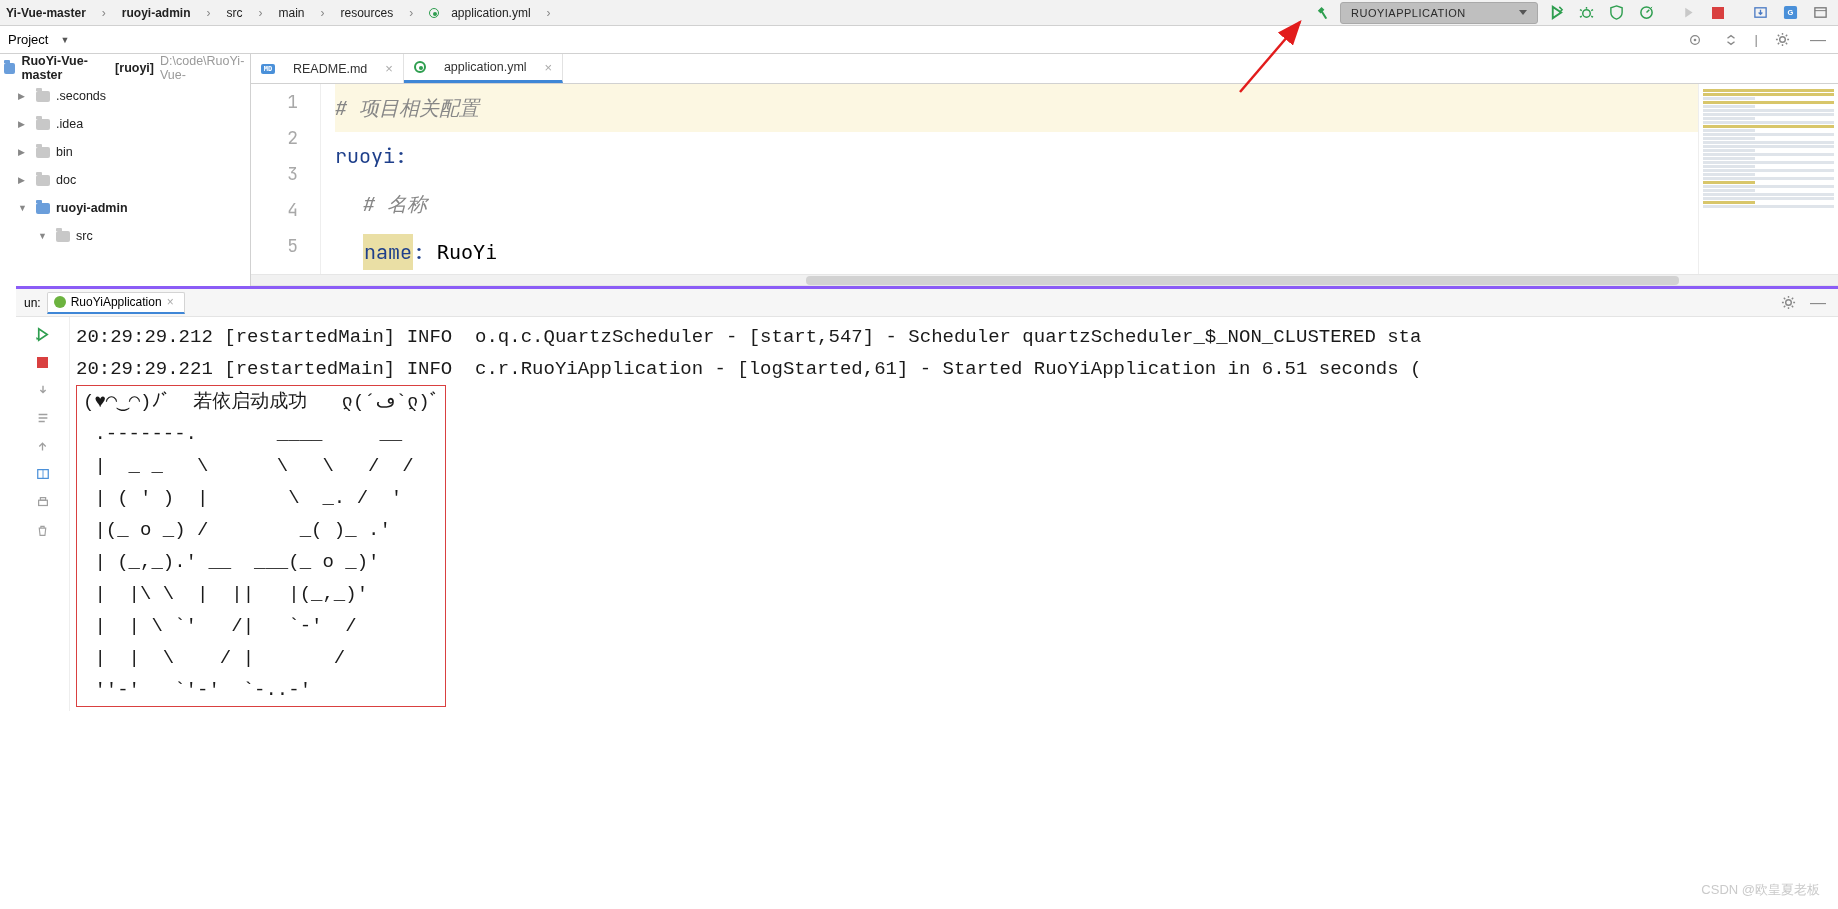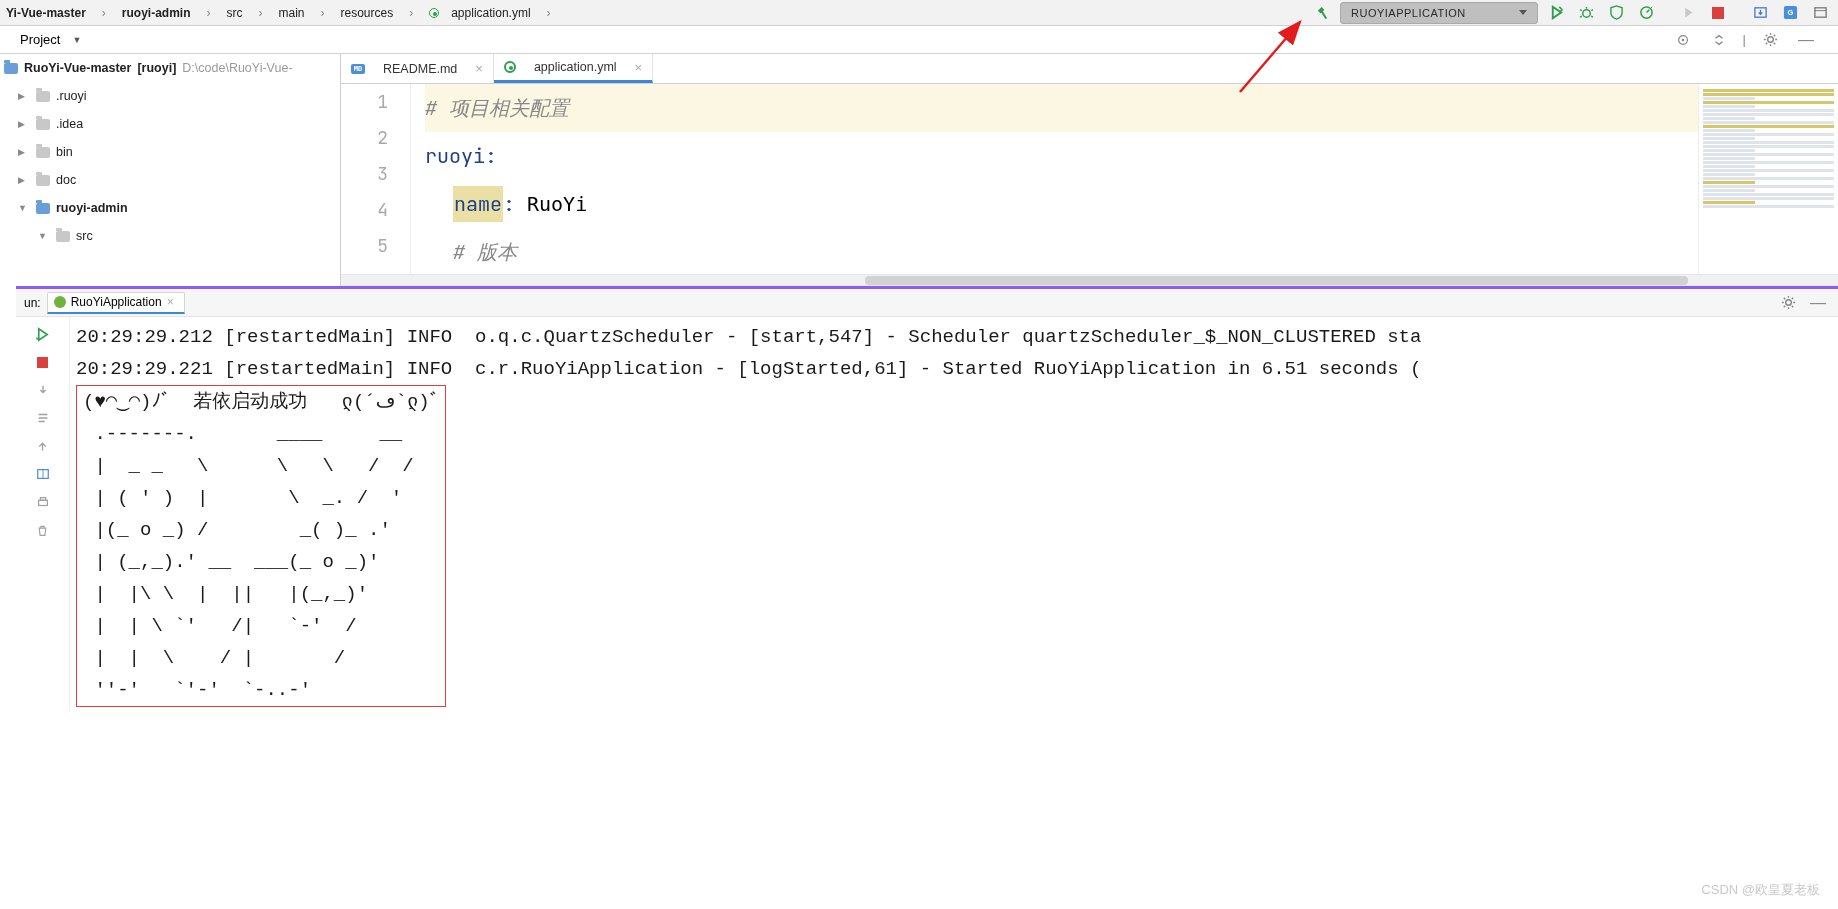--- a/index.html
+++ b/index.html
@@ -30,28 +30,28 @@
     border-radius: 3px; padding: 0 10px; display: flex; align-items: center;
     gap: 10px; color: #2b2b2b; font-size: 11px; letter-spacing: 0.5px;
     min-width: 198px; position: relative;
   }
   .run-config::after {
     content: ""; margin-left: auto;
     border-left: 4px solid transparent; border-right: 4px solid transparent;
     border-top: 5px solid #555;
   }
   .project-bar {
-    height: 28px; border-bottom: 1px solid #d1d1d1; padding: 0 20px;
+    height: 28px; border-bottom: 1px solid #d1d1d1; padding: 0 8px;
     font-size: 13px; gap: 12px; background:#fff;
   }
   .project-bar .right { margin-left: auto; gap: 12px; }
   .chev { font-size: 9px; color: #555; }
   .main-row { display: flex; height: 232px; }
   .tree {
-    width: 341px; border-right: 1px solid #d1d1d1; background: #fff;
+    width: 251px; border-right: 1px solid #d1d1d1; background: #fff;
     overflow: hidden;
   }
   .tree-item {
     display: flex; align-items: center; height: 28px; padding-left: 6px;
     gap: 6px; font-size: 12.5px; color: #222;
   }
   .tree-item .exp { width: 12px; color: #888; font-size: 9px; }
   .folder-icon { width: 14px; height: 11px; background:#c8c8c8; border-radius:2px; position:relative;}
   .folder-icon::before{content:"";position:absolute;top:-3px;left:0;width:6px;height:3px;background:#c8c8c8;border-radius:1px 1px 0 0;}
   .folder-icon.blue{background:#6a9edb;} .folder-icon.blue::before{background:#6a9edb;}
@@ -250,21 +250,21 @@
   <div class="tree">
     <div class="tree-item" style="padding-left:4px">
       <span class="proj-icon"></span>
       <span class="bold">RuoYi-Vue-master</span>
       <span class="bold">[ruoyi]</span>
       <span class="dim">D:\code\RuoYi-Vue-</span>
     </div>
     <div class="tree-item" style="padding-left:18px">
       <span class="exp">▶</span>
       <span class="folder-icon"></span>
-      <span>.ruoyi</span>
+      <span>.seconds</span>
     </div>
     <div class="tree-item" style="padding-left:18px">
       <span class="exp">▶</span>
       <span class="folder-icon"></span>
       <span>.idea</span>
     </div>
     <div class="tree-item" style="padding-left:18px">
       <span class="exp">▶</span>
       <span class="folder-icon"></span>
       <span>bin</span>
@@ -308,20 +308,24 @@
         <div>4</div>
         <div>5</div>
       </div>
       <div class="code">
         <div class="code-line hl">
             <span class="com"># 项目相关配置</span>
           </div>
         <div class="code-line">
             <span class="key">ruoyi</span>
             <span class="key">:</span>
+          </div>
+        <div class="code-line">
+            <span class="pad i1"></span>
+            <span class="com"># 名称</span>
           </div>
         <div class="code-line">
             <span class="pad i1"></span>
             <span class="key hlword">name</span>
             <span class="key">:&nbsp;</span>
             <span class="mono">RuoYi</span>
           </div>
         <div class="code-line">
             <span class="pad i1"></span>
             <span class="com"># 版本</span>

